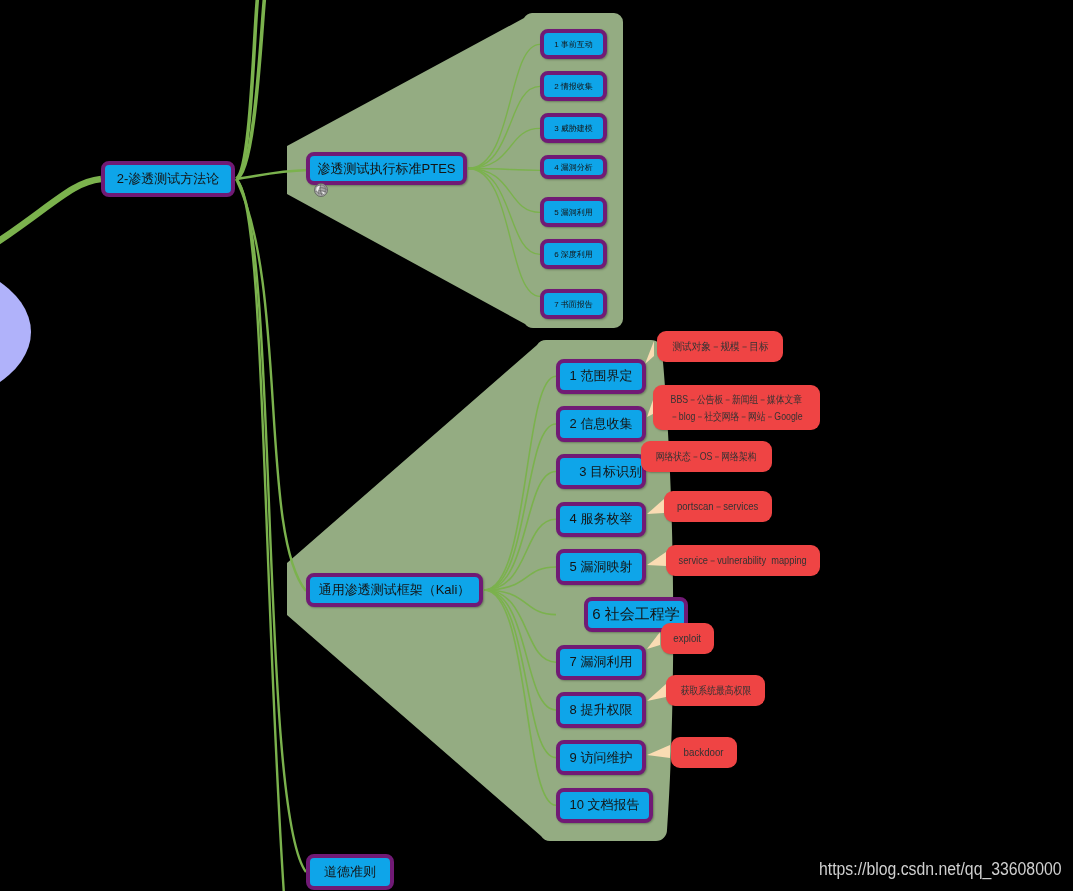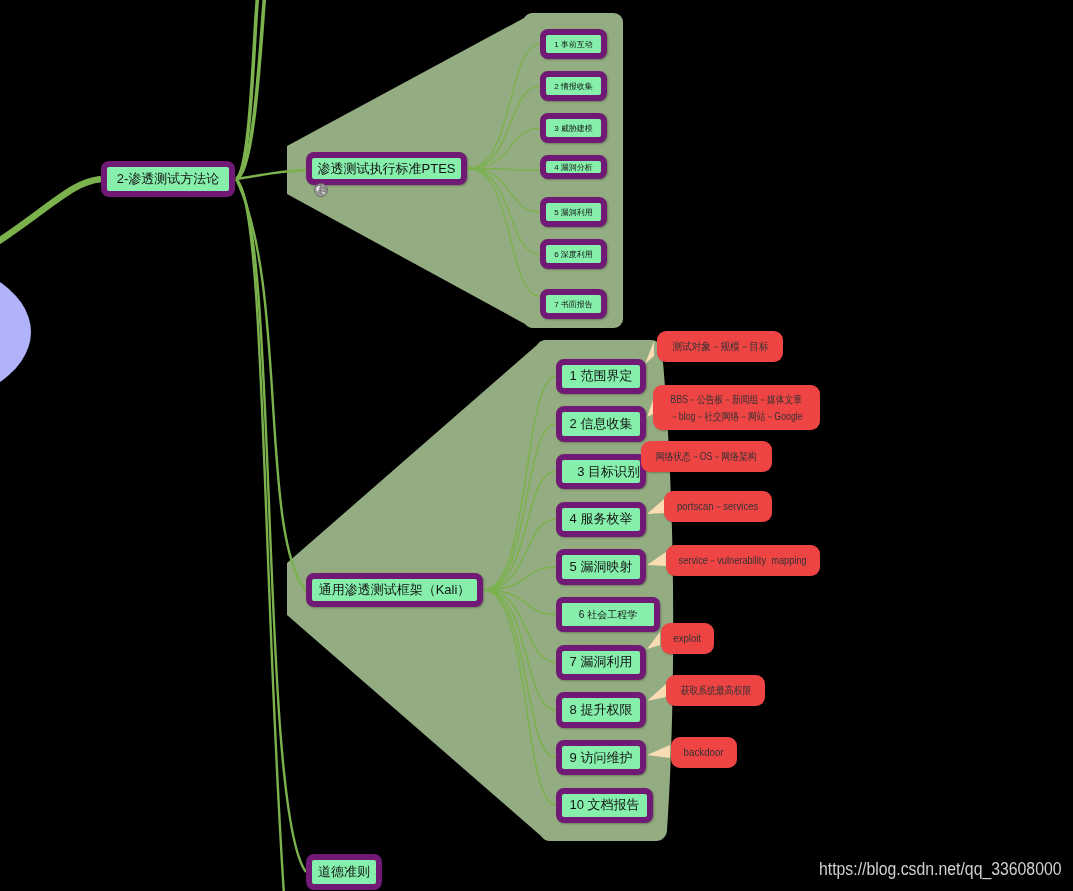--- a/index.html
+++ b/index.html
@@ -1,21 +1,21 @@
 <!DOCTYPE html>
 <html><head>
 <meta charset="utf-8">
 <style>
   html,body{margin:0;padding:0;background:#000;}
   #stage{position:relative;width:1073px;height:891px;background:#000;overflow:hidden;
          font-family:"Liberation Sans",sans-serif;}
   svg.layer{position:absolute;left:0;top:0;width:1073px;height:891px;overflow:visible;pointer-events:none;}
   .node{position:absolute;box-sizing:border-box;display:flex;align-items:center;justify-content:center;
-        background:#86efac;border-radius:8px;color:#141414;white-space:nowrap;
-        border:6px solid #701a75;box-shadow:1px 1px 2px rgba(0,0,0,.28);}
+        background:#0ea5e9;border-radius:8px;color:#141414;white-space:nowrap;
+        border:4px solid #701a75;box-shadow:1px 1px 2px rgba(0,0,0,.28);}
   .callout{position:absolute;box-sizing:border-box;display:flex;align-items:center;justify-content:center;
         background:#ef4444;border-radius:9px;color:#333;text-align:center;white-space:pre;line-height:1.6;
         box-shadow:1px 1px 2px rgba(0,0,0,.28);}
   .lbl{display:block;white-space:pre;text-align:center;}
   .wm{position:absolute;color:#d0d0d0;font-size:18px;transform-origin:left top;}
   .badge{position:absolute;width:15px;height:15px;}
 </style>
 </head>
 <body>
 
@@ -118,39 +118,39 @@
       </div>
       <div class="callout" style="left: 641px; top: 441px; width: 131px; height: 31px; font-size: 10.5px;"><span class="lbl" style="transform: scaleX(0.839);">网络状态－OS－网络架构</span></div>
       <div class="node" style="left: 556px; top: 501.5px; width: 90px; height: 35.5px; font-size: 13px;">
         <span class="lbl">4 服务枚举</span>
       </div>
       <div class="callout" style="left: 664px; top: 491px; width: 108px; height: 31px; font-size: 10.5px;"><span class="lbl" style="transform: scaleX(0.912);">portscan－services</span></div>
       <div class="node" style="left: 556px; top: 549.2px; width: 90px; height: 35.5px; font-size: 13px;">
         <span class="lbl">5 漏洞映射</span>
       </div>
       <div class="callout" style="left: 666px; top: 545px; width: 154px; height: 31px; font-size: 10.5px;"><span class="lbl" style="transform: scaleX(0.882);">service－vulnerability  mapping</span></div>
-      <div class="node" style="left: 556px; top: 596.9px; width: 104px; height: 35.5px; font-size: 10px; border-radius: 7px;">
+      <div class="node" style="left: 584px; top: 596.9px; width: 104px; height: 35.5px; font-size: 15px;">
         <span class="lbl">6 社会工程学</span>
       </div>
       <div class="node" style="left: 556px; top: 644.5px; width: 90px; height: 35.5px; font-size: 13px;">
         <span class="lbl">7 漏洞利用</span>
       </div>
       <div class="callout" style="left: 661px; top: 623px; width: 53px; height: 31px; font-size: 10.5px;"><span class="lbl" style="transform: scaleX(0.911);">exploit</span></div>
       <div class="node" style="left: 556px; top: 692.2px; width: 90px; height: 35.5px; font-size: 13px;">
         <span class="lbl">8 提升权限</span>
       </div>
       <div class="callout" style="left: 666px; top: 675px; width: 99px; height: 31px; font-size: 10.5px;"><span class="lbl" style="transform: scaleX(0.842);">获取系统最高权限</span></div>
       <div class="node" style="left: 556px; top: 739.9px; width: 90px; height: 35.5px; font-size: 13px;">
         <span class="lbl">9 访问维护</span>
       </div>
       <div class="callout" style="left: 671px; top: 737px; width: 66px; height: 31px; font-size: 10.5px;"><span class="lbl" style="transform: scaleX(0.926);">backdoor</span></div>
       <div class="node" style="left: 556px; top: 787.5px; width: 97px; height: 35.5px; font-size: 13px;">
         <span class="lbl">10 文档报告</span>
       </div>
-      <div class="node" style="left: 306px; top: 854px; width: 76px; height: 36px; font-size: 13px;">
+      <div class="node" style="left: 306px; top: 854px; width: 88px; height: 36px; font-size: 13px;">
         <span class="lbl">道德准则</span>
       </div>
     </div>
 
   <span class="badge" style="left:314px;top:183px;width:14px;height:14px;">
     <svg width="14" height="14" viewBox="0 0 28 28">
       <circle cx="14" cy="14" r="13" fill="#a9a9a9" stroke="#5a5a5a" stroke-width="1.6"></circle>
       <path d="M6 6 C10 3 17 3 22 7 C25 10 25 15 22 18 C18 22 11 22 7 18 C4 15 3 9 6 6 Z" fill="none" stroke="#828282" stroke-width="2"></path>
       <path d="M9 4 C6 9 6 17 10 23" fill="none" stroke="#757575" stroke-width="1.8"></path>
       <path d="M14 2 C11 8 12 17 16 25" fill="none" stroke="#6e6e6e" stroke-width="1.8"></path>

